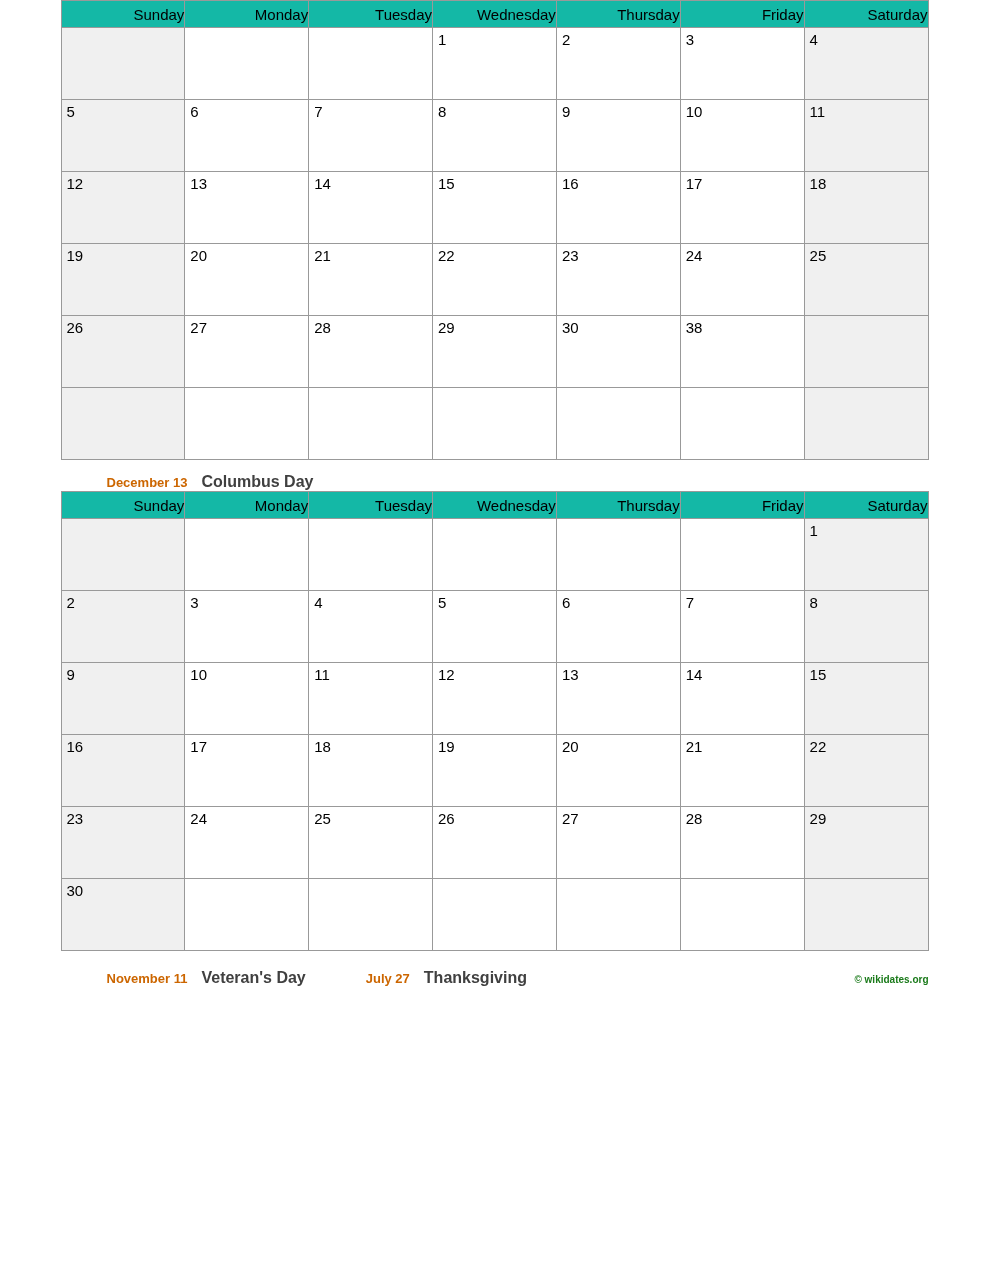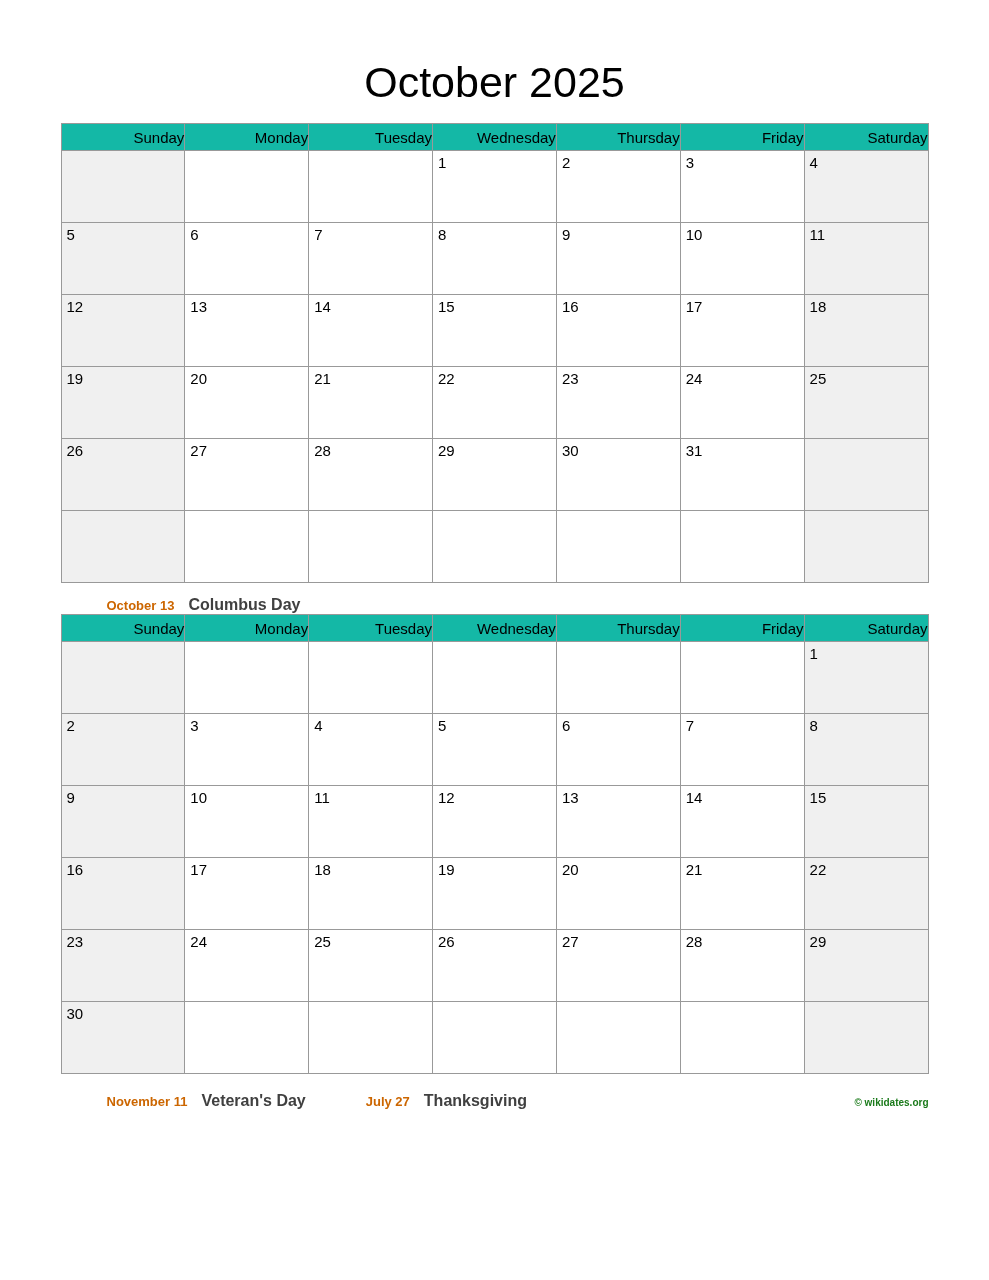--- a/index.html
+++ b/index.html
@@ -107,21 +107,20 @@
     color: #1a7a1a;
     white-space: nowrap;
   }
 </style>
 </head>
 <body>
 
 <div class="page">
 
   <div class="month-block">
-    <h1 class="month-title" id="month1-title">October 2025</h1>
 
     <table class="cal">
       <thead>
         <tr>
           <th>Sunday</th>
           <th>Monday</th>
           <th>Tuesday</th>
           <th>Wednesday</th>
           <th>Thursday</th>
           <th>Friday</th>
@@ -164,39 +163,39 @@
           <td>23</td>
           <td>24</td>
           <td class="shade">25</td>
         </tr>
         <tr>
           <td class="shade">26</td>
           <td>27</td>
           <td>28</td>
           <td>29</td>
           <td>30</td>
-          <td>31</td>
+          <td>38</td>
           <td class="shade"></td>
         </tr>
         <tr>
           <td class="shade"></td>
           <td></td>
           <td></td>
           <td></td>
           <td></td>
           <td></td>
           <td class="shade"></td>
         </tr>
       </tbody>
     </table>
 
     <div class="holidays single">
       <div class="spacer-left"></div>
       <div class="hol-item">
-        <span class="hol-date">October 13</span>
+        <span class="hol-date">December 13</span>
         <span class="hol-name">Columbus Day</span>
       </div>
     </div>
   </div>
 
   <div class="month-block">
 
     <table class="cal">
       <thead>
         <tr>

